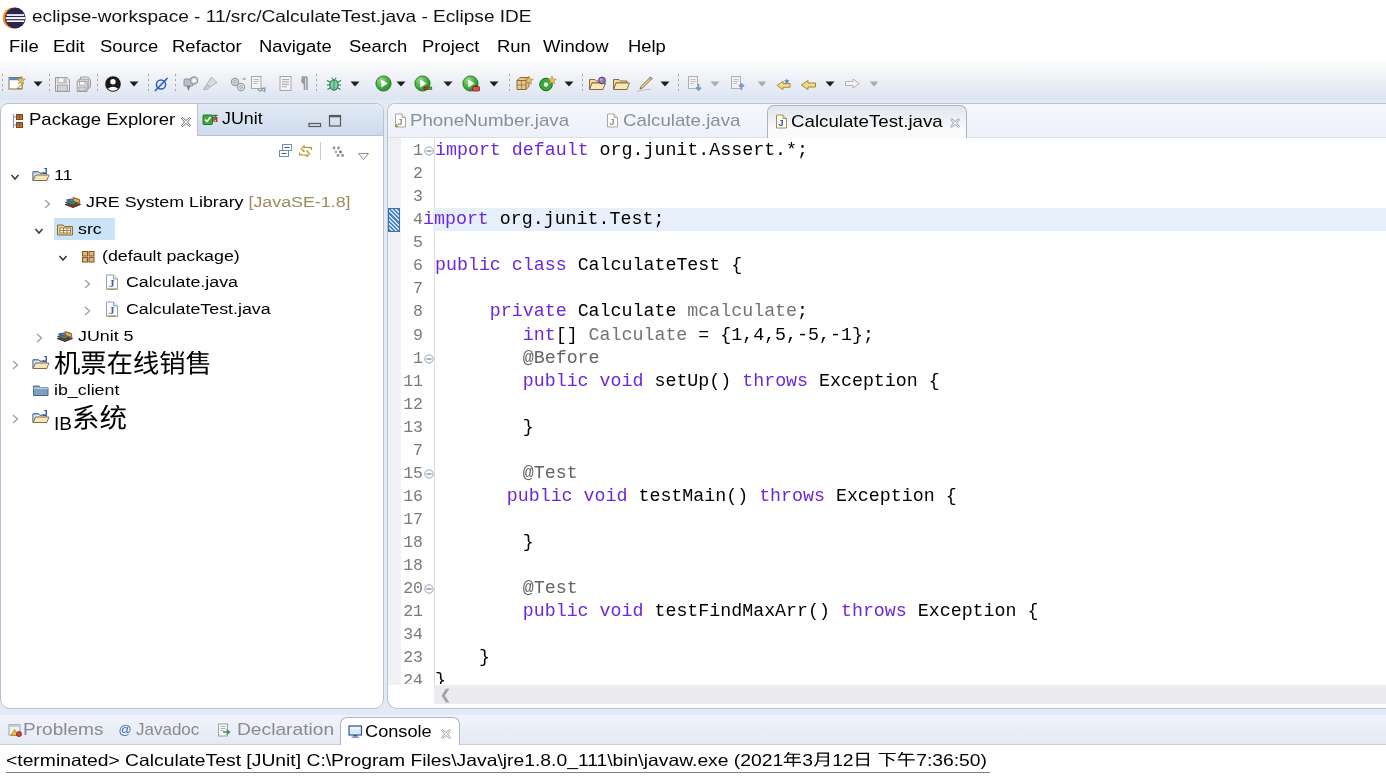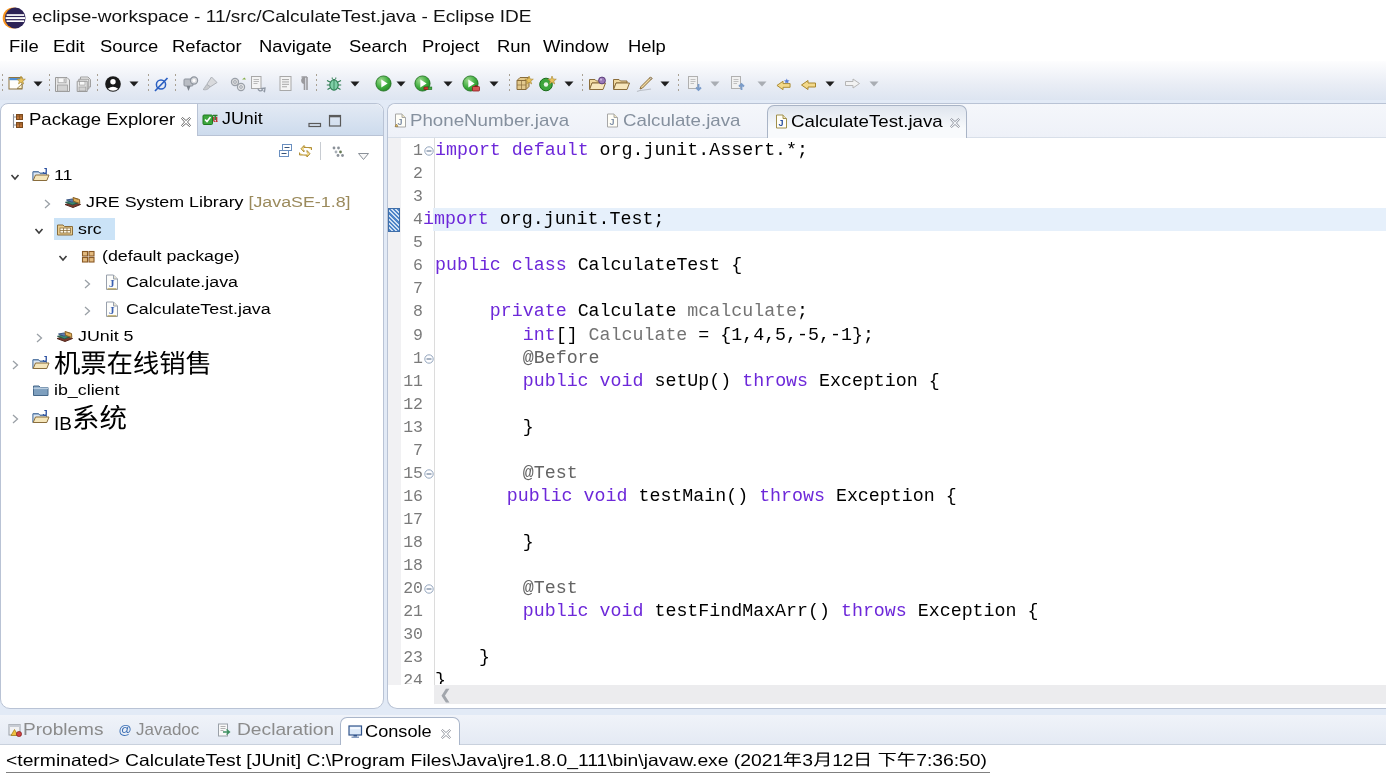--- a/index.html
+++ b/index.html
@@ -537,21 +537,21 @@
     <div class="abs codeline" style="left:48px;top:394.0px;height:23.1px">        }</div>
     <div class="abs num" style="left:9px;top:417.1px;width:27px;height:23.1px">18</div>
     <div class="abs num" style="left:9px;top:440.1px;width:27px;height:23.1px">20</div>
     <svg class="abs" style="left:36.5px;top:447.1px" width="10" height="10" viewBox="0 0 10 10">
       <circle cx="5" cy="5" r="4.2" fill="#fdfdff" stroke="#93a5bd"></circle>
       <line x1="2.5" y1="5" x2="7.5" y2="5" stroke="#6f8299" stroke-width="1.2"></line>
     </svg>
     <div class="abs codeline" style="left:48px;top:440.1px;height:23.1px">        <span class="a">@Test</span></div>
     <div class="abs num" style="left:9px;top:463.2px;width:27px;height:23.1px">21</div>
     <div class="abs codeline" style="left:48px;top:463.2px;height:23.1px">        <span class="k">public</span> <span class="k">void</span> testFindMaxArr() <span class="k">throws</span> Exception {</div>
-    <div class="abs num" style="left:9px;top:486.3px;width:27px;height:23.1px">30</div>
+    <div class="abs num" style="left:9px;top:486.3px;width:27px;height:23.1px">34</div>
     <div class="abs num" style="left:9px;top:509.3px;width:27px;height:23.1px">23</div>
     <div class="abs codeline" style="left:48px;top:509.3px;height:23.1px">    }</div>
     <div class="abs num" style="left:9px;top:532.4px;width:27px;height:23.1px">24</div>
     <div class="abs codeline" style="left:48px;top:532.4px;height:23.1px">}</div>
   </div>
 
 <div class="bpanel">
   <div class="bp-header">
     <span class="abs" style="left:8px;top:8px"><svg width="14" height="14" viewBox="0 0 14 14">
 <rect x="1" y="1.5" width="11" height="10.5" fill="#f2f2f4" stroke="#9aa0a8"></rect>

